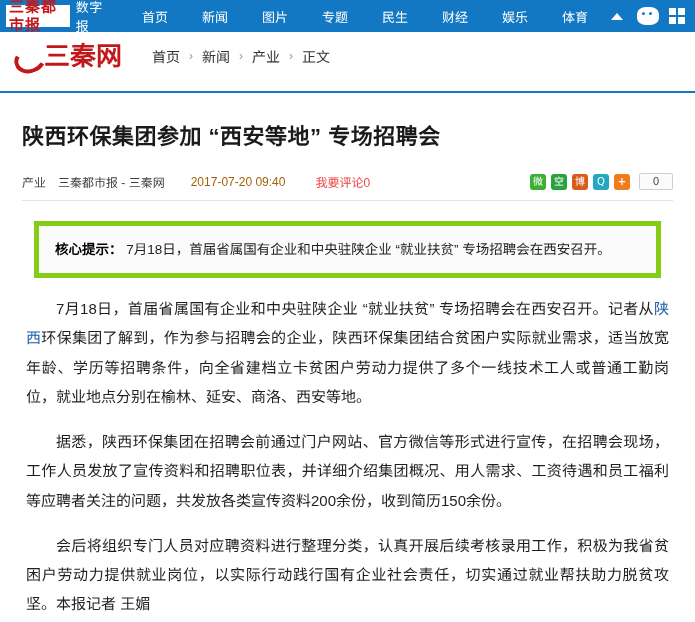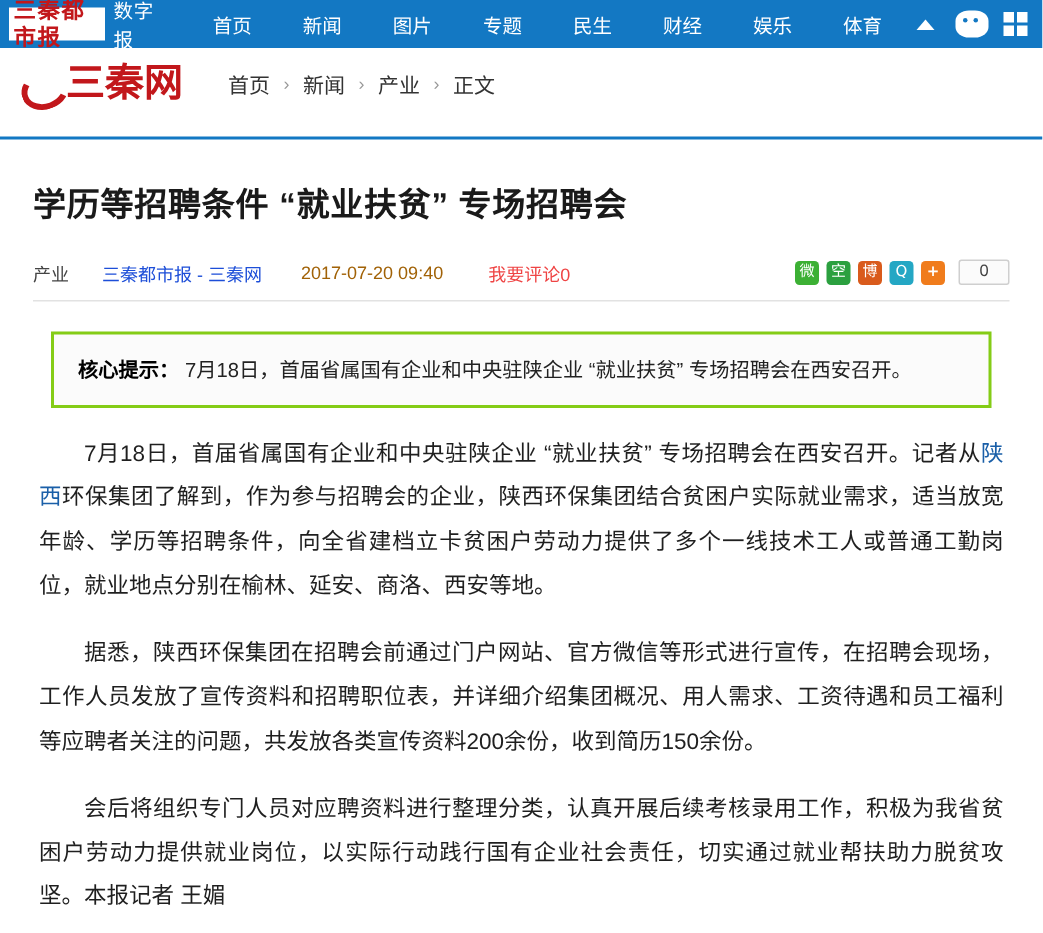--- a/index.html
+++ b/index.html
@@ -179,21 +179,21 @@
   }
   .meta {
     margin-top: 18px;
     display: flex;
     align-items: center;
     font-size: 12px;
     color: #555;
     height: 24px;
   }
   .meta .m-cat { color: #444; }
-  .meta .m-src { color: #1d4ed8; margin-left: 22px; text-decoration: none; }
+  .meta .m-src { color: #404040; margin-left: 12px; text-decoration: none; }
   .meta .m-time { color: #a16207; margin-left: 26px; }
   .meta .m-comment { color: #ef4444; margin-left: 30px; text-decoration: none; }
   .share {
     margin-left: auto;
     display: flex;
     align-items: center;
     gap: 5px;
   }
   .sbtn {
     width: 16px; height: 16px;
@@ -224,21 +224,21 @@
     border-radius: 2px;
   }
   .meta-rule {
     border: 0;
     border-top: 1px solid #e2e2e2;
     margin: 6px 0 0 0;
   }
 
   .tip {
     margin: 20px 12px 0 12px;
-    border: 2px solid #84cc16;
+    border: 5px solid #84cc16;
     background: #fbfbfb;
     padding: 13px 16px;
     font-size: 13.5px;
     line-height: 1.6;
     color: #222;
   }
   .tip b { color: #000; }
 
   .body-text p {
     font-size: 15px;
@@ -297,21 +297,21 @@
     <span class="sep">›</span>
     <a href="#">新闻</a>
     <span class="sep">›</span>
     <a href="#">产业</a>
     <span class="sep">›</span>
     <span>正文</span>
   </div>
 </div>
 
 <div class="wrap">
-  <h1 class="headline">学历等招聘条件 “就业扶贫” 专场招聘会</h1>
+  <h1 class="headline">陕西环保集团参加 “西安等地” 专场招聘会</h1>
 
   <div class="meta">
     <span class="m-cat">产业</span>
     <a href="#" class="m-src">三秦都市报 - 三秦网</a>
     <span class="m-time">2017-07-20 09:40</span>
     <a href="#" class="m-comment">我要评论0</a>
 
     <div class="share">
       <span class="sbtn wx">微</span>
       <span class="sbtn zn">空</span>

